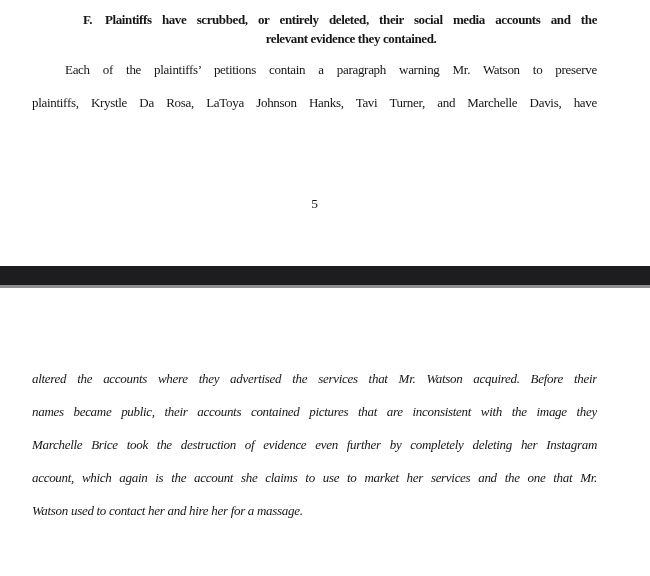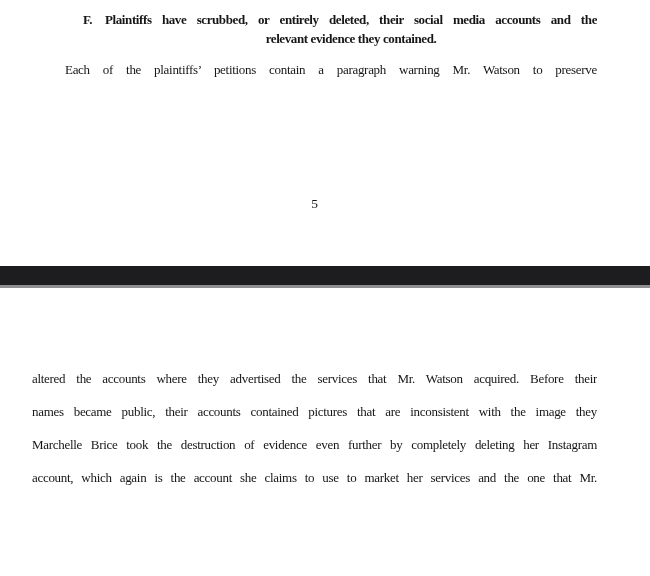--- a/index.html
+++ b/index.html
@@ -44,21 +44,21 @@
   }
   
   .body {
     position: absolute;
     left: 32px;
     width: 565px;
     font-size: 13px;
     letter-spacing: -0.3px;
   }
   .body-top { top: 53px; }
-  .body-bottom { top: 362px; }
+  .body-bottom { top: 362px; font-style: italic; }
   .line {
     height: 33px;
     line-height: 33px;
     overflow: hidden;
     text-align: justify;
     text-align-last: justify;
     white-space: normal;
   }
   .line.indent { text-indent: 33px; }
   .line.last {
@@ -103,30 +103,32 @@
     <div class="heading">
       <span class="marker">F.</span>
       <div class="heading-lines">
         <div class="hline hjust">Plaintiffs have scrubbed, or entirely deleted, their social media accounts and the</div>
         <div class="hline">relevant evidence they contained.</div>
       </div>
     </div>
 
     <div class="body body-top">
       <div class="line indent">Each of the plaintiffs’ petitions contain a paragraph warning Mr. Watson to preserve</div>
+      <div class="line">plaintiffs, Krystle Da Rosa, LaToya Johnson Hanks, Tavi Turner, and Marchelle Davis, have</div>
     </div>
 
     <div class="page-number">5</div>
   </section>
 
   <div class="separator"></div>
   <div class="separator-shadow"></div>
 
   <section>
     <div class="body body-bottom">
       <div class="line">altered the accounts where they advertised the services that Mr. Watson acquired.  Before their</div>
       <div class="line">names became public, their accounts contained pictures that are inconsistent with the image they</div>
       <div class="line">Marchelle Brice took the destruction of evidence even further by completely deleting her Instagram</div>
       <div class="line">account, which again is the account she claims to use to market her services and the one that Mr.</div>
+      <div class="line last">Watson used to contact her and hire her for a massage.</div>
     </div>
   </section>
 
 </div>
 
 </body></html>

